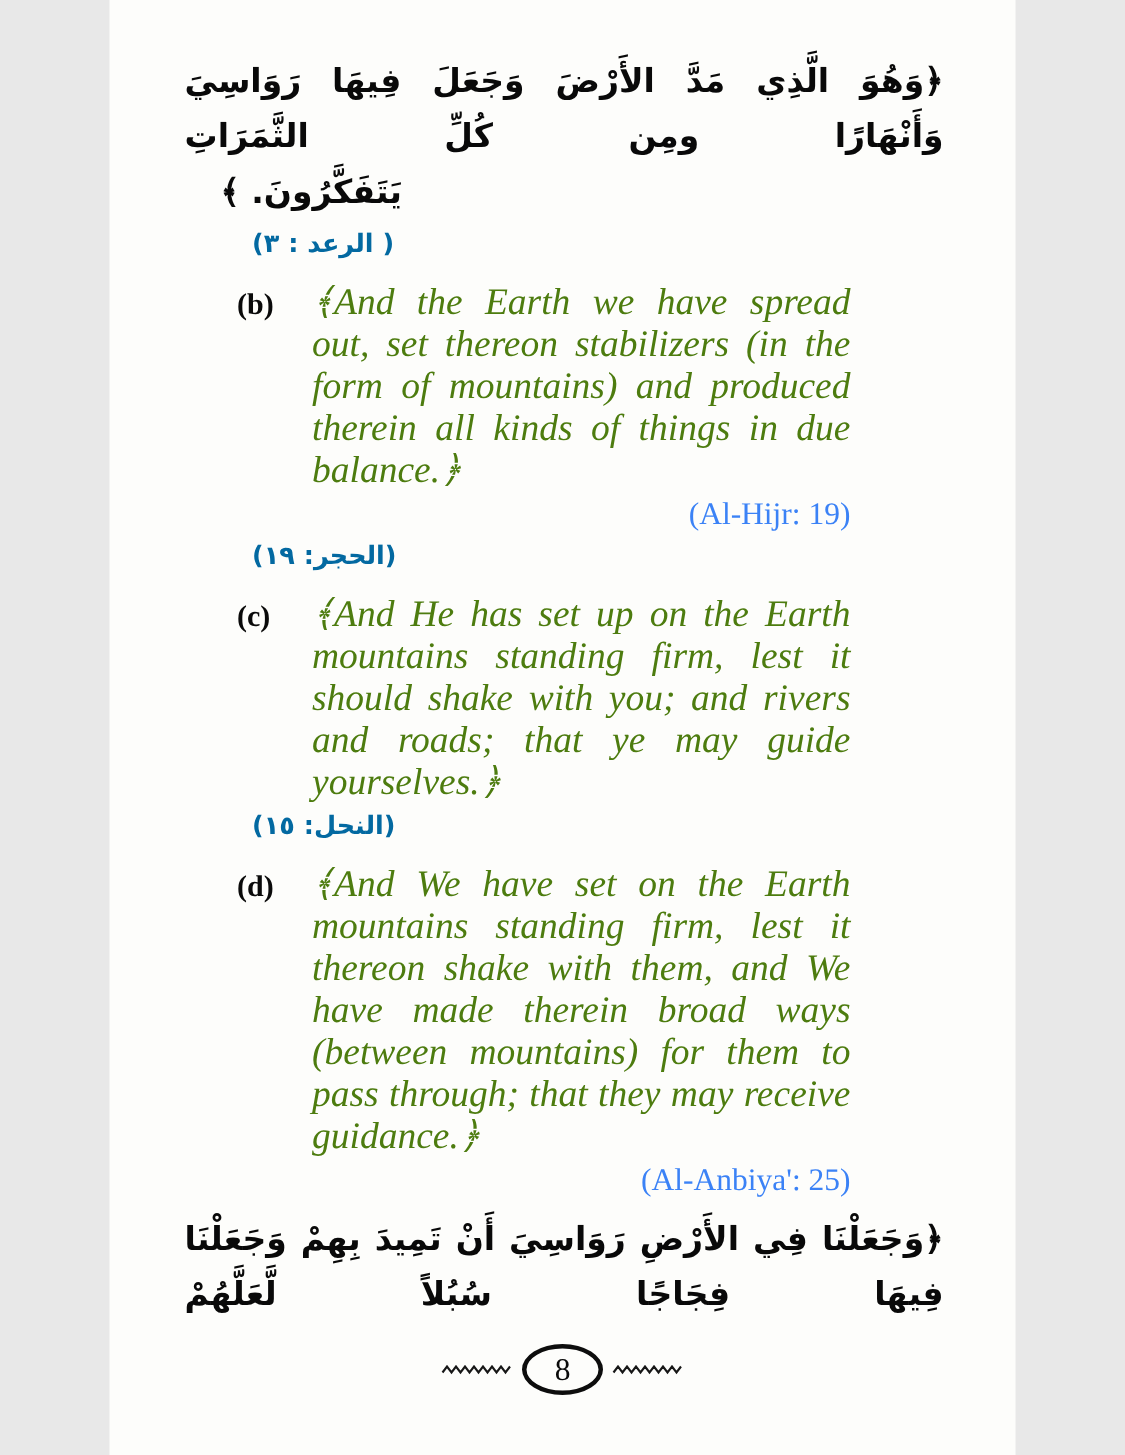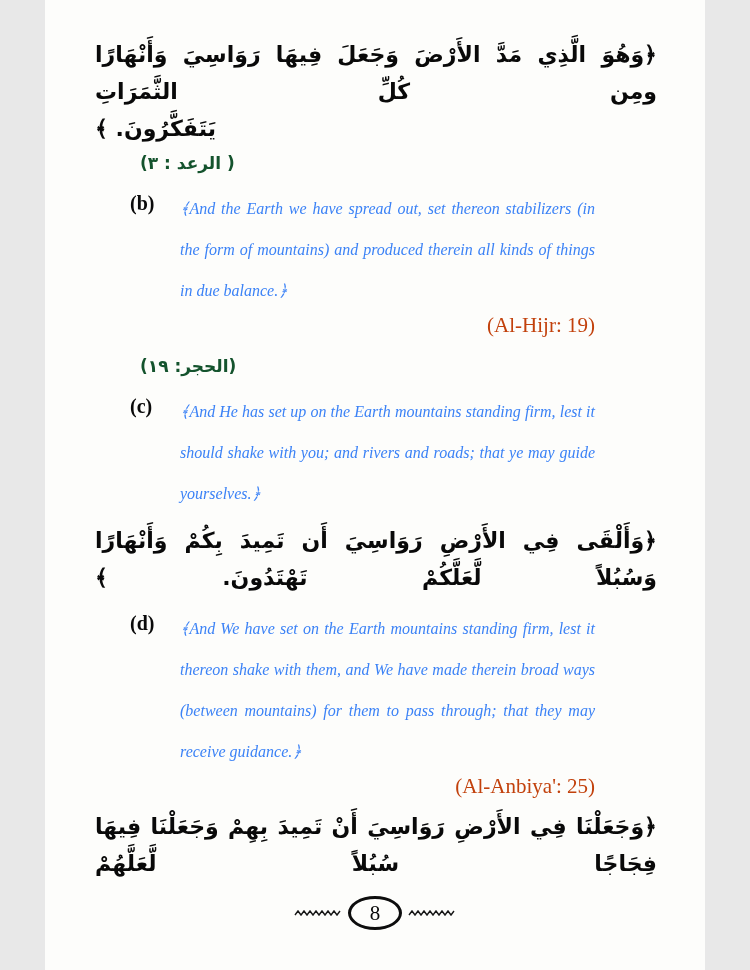--- a/index.html
+++ b/index.html
@@ -1,18 +1,18 @@
 <!DOCTYPE html>
 <html><head>
 <meta charset="utf-8">
 <style>
   html, body { margin: 0; padding: 0; background: #e8e8e8; }
   .page {
     position: relative;
-    width: 660px;
+    width: 604px;
     height: 970px;
     margin: 0 auto;
     background: #fdfdfb;
     color: #0c0c0c;
     box-sizing: border-box;
     padding-top: 36px;
     overflow: hidden;
   }
 
   
@@ -21,36 +21,36 @@
     unicode-bidi: isolate;
     margin-right: 48px;
     margin-left: 50px;
     font-family: "DejaVu Sans", sans-serif;
     font-weight: 700;
     font-size: 22px;
     line-height: 37px;
     color: #090909;
   }
   .ar-line.stretch { text-align: justify; text-align-last: justify; }
-  .ar-line.last    { text-align: left; text-align-last: left; }
+  .ar-line.last    { text-align: left; text-align-last: left; margin-left: 24px; }
 
   
   .ar-ref {
     direction: rtl;
     unicode-bidi: isolate;
     margin: 3px 50px 0 50px;
     padding-left: 45px;
     text-align: left;
     font-family: "DejaVu Sans", sans-serif;
     font-weight: 700;
     font-size: 17px;
     line-height: 26px;
-    color: #14532d;
+    color: #0369a1;
   }
-  .ar-ref-tight { margin-top: 14px; }
+  .ar-ref-tight { margin-top: 2px; }
 
   
   .trans {
     display: flex;
     align-items: flex-start;
     margin-left: 85px;
     margin-right: 110px;
     margin-top: 12px;
   }
   .marker {
@@ -58,35 +58,35 @@
     font-family: "Liberation Serif", serif;
     font-weight: 700;
     font-size: 20px;
     line-height: 31px;
     color: #0a0a0a;
   }
   .trans-text {
     flex: 1 1 auto;
     font-family: "Liberation Serif", serif;
     font-style: italic;
-    font-size: 16px;
-    line-height: 41px;
+    font-size: 25px;
+    line-height: 28px;
     text-align: justify;
     text-align-last: left;
-    color: #3b82f6;
+    color: #4d7c0f;
   }
 
   
   .en-ref {
     margin-right: 110px;
     text-align: right;
     font-family: "Liberation Serif", serif;
     font-size: 21px;
     line-height: 28px;
-    color: #c2410c;
+    color: #3b82f6;
   }
 
   
   .gap-sm { margin-top: 8px; }
 
   
   .pagenum-row {
     position: absolute;
     left: 0;
     right: 0;
@@ -129,23 +129,21 @@
   </div>
   <div class="en-ref">(Al-Hijr: 19)</div>
 
   <div class="ar-ref ar-ref-tight">(الحجر: ١٩)</div>
 
   <div class="trans">
     <span class="marker">(c)</span>
     <div class="trans-text">﴾And He has set up on the Earth mountains standing firm, lest it should shake with you; and rivers and roads; that ye may guide yourselves.﴿</div>
   </div>
 
-  <section class="verse-block gap-sm">
-    <div class="ar-line stretch">﴿وَأَلْقَى فِي الأَرْضِ رَوَاسِيَ أَن تَمِيدَ بِكُمْ وَأَنْهَارًا وَسُبُلاً لَّعَلَّكُمْ تَهْتَدُونَ. ﴾</div>
-  </section>
+  <div class="ar-ref ar-ref-tight">(النحل: ١٥)</div>
 
   <div class="trans">
     <span class="marker">(d)</span>
     <div class="trans-text">﴾And We have set on the Earth mountains standing firm, lest it thereon shake with them, and We have made therein broad ways (between mountains) for them to pass through; that they may receive guidance.﴿</div>
   </div>
   <div class="en-ref">(Al-Anbiya': 25)</div>
 
   <section class="verse-block gap-sm">
     <div class="ar-line stretch">﴿وَجَعَلْنَا فِي الأَرْضِ رَوَاسِيَ أَنْ تَمِيدَ بِهِمْ وَجَعَلْنَا فِيهَا فِجَاجًا سُبُلاً لَّعَلَّهُمْ</div>
 

